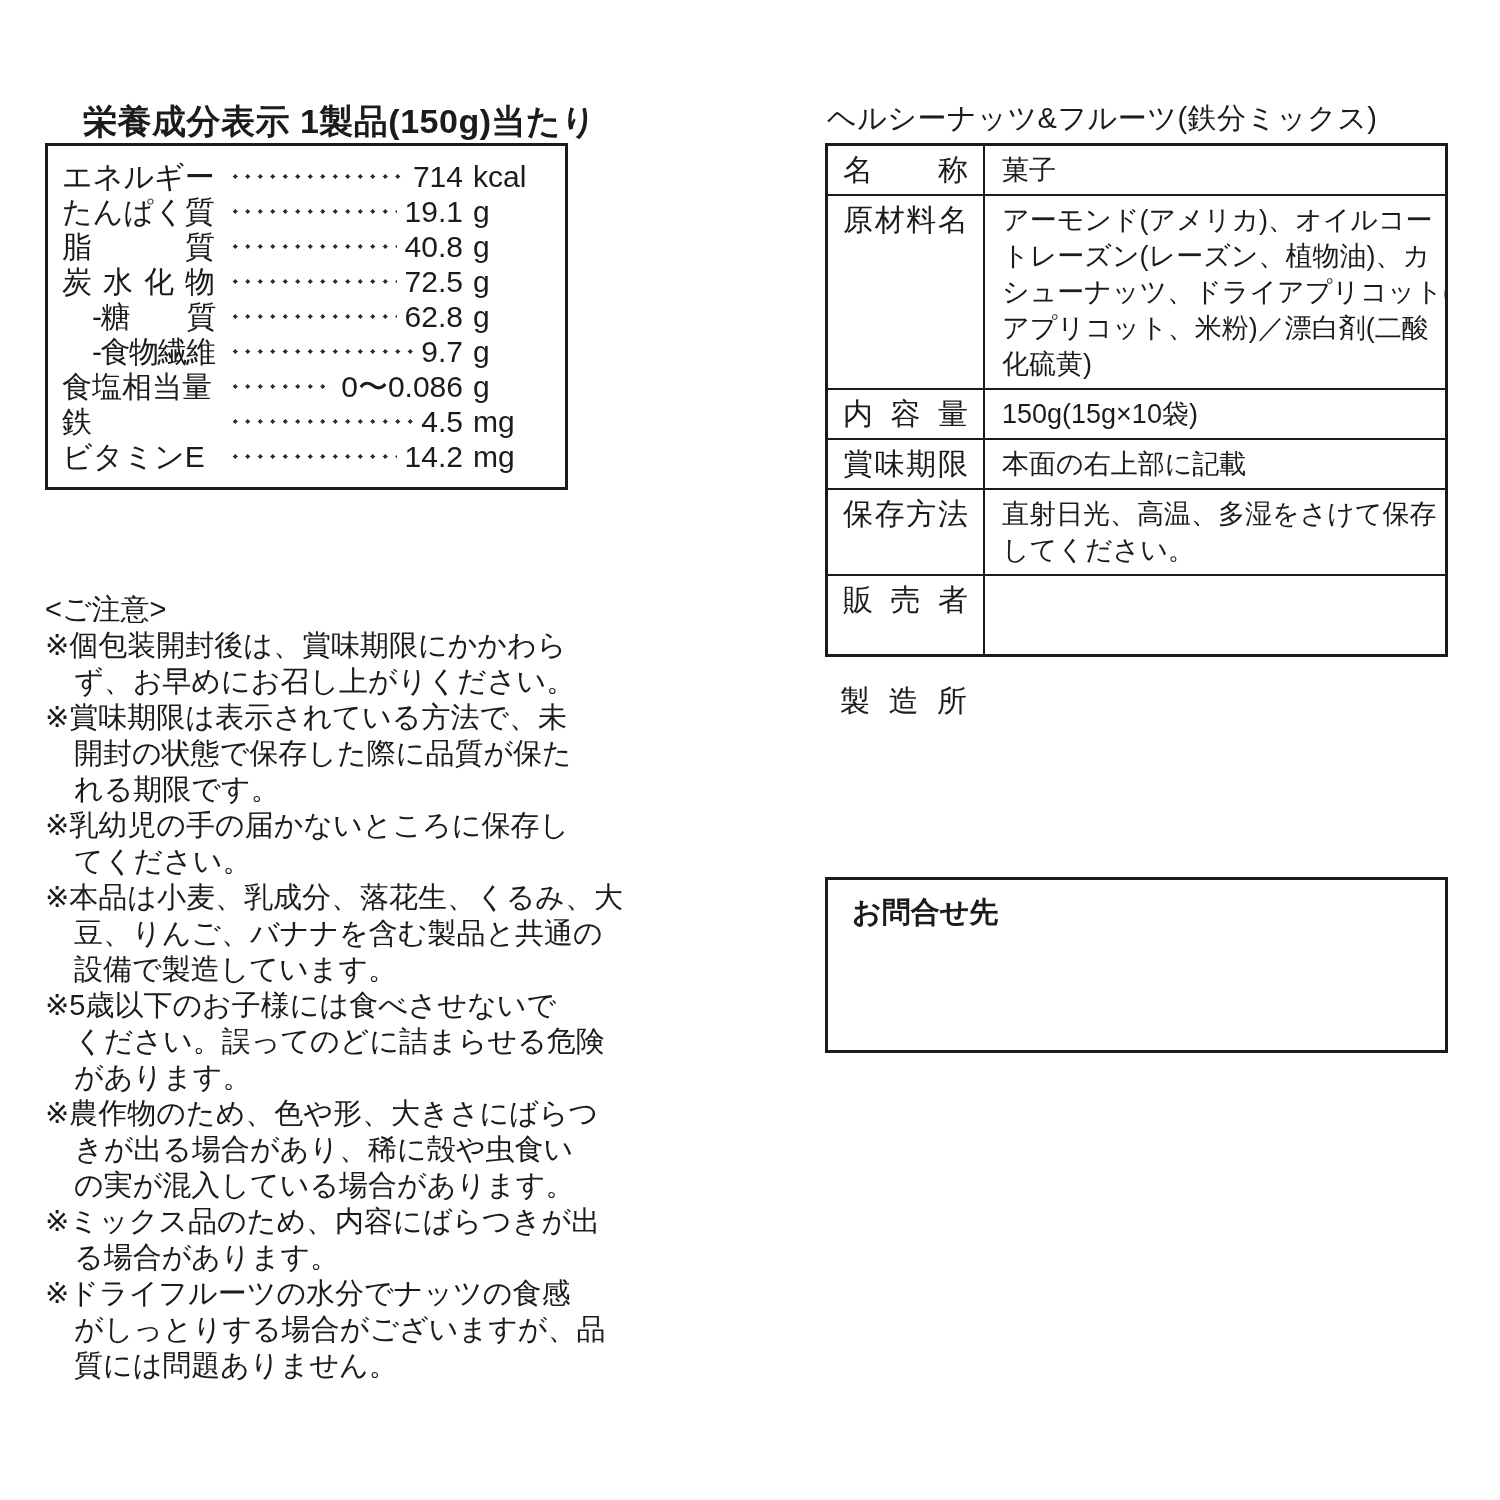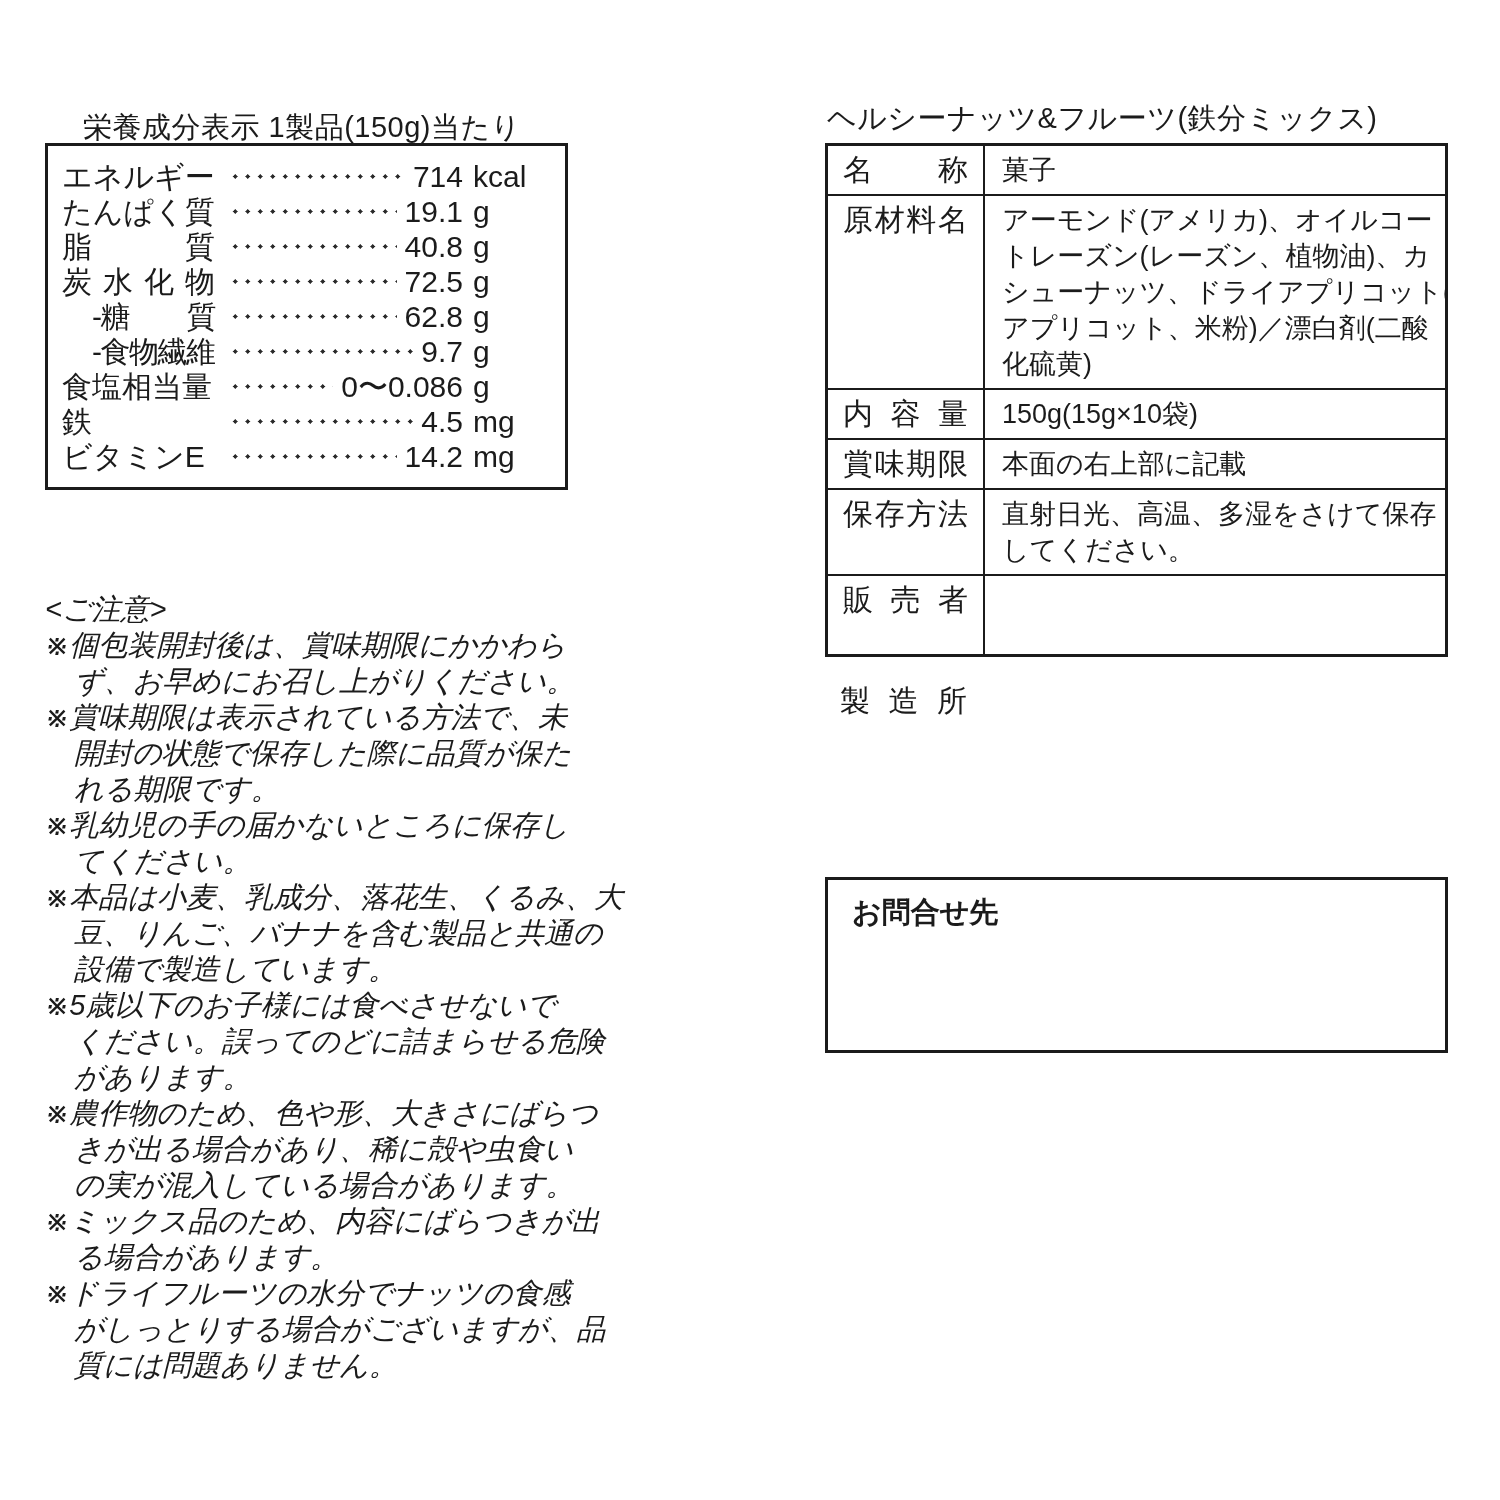--- a/index.html
+++ b/index.html
@@ -5,40 +5,40 @@
   html,body{margin:0;padding:0;background:#ffffff;}
   body{
     width:1500px;height:1500px;position:relative;overflow:hidden;
     font-family:"Liberation Sans","DejaVu Sans",sans-serif;
     color:#1b1b1b;
     -webkit-font-smoothing:antialiased;
   }
   .abs{position:absolute;}
 
   
-  #nut-title{left:83px;top:108px;font-size:29px;letter-spacing:0.5px;white-space:nowrap;}
+  #nut-title{left:83px;top:99px;font-size:34px;letter-spacing:0.5px;white-space:nowrap;font-weight:bold;}
   #nut-box{
     left:45px;top:143px;width:523px;box-sizing:border-box;
     border:3px solid #1b1b1b;background:#fff;
     padding:13px 28px 13px 14px;
   }
   .nrow{display:flex;align-items:flex-end;line-height:35px;font-size:30px;white-space:nowrap;}
   .nlabel{width:153px;display:flex;justify-content:space-between;flex:none;}
   .nrow.sub .nlabel{width:123px;margin-left:30px;letter-spacing:-1.5px;}
   .dots{
     flex:1;height:35px;margin:0 8px 0 14px;min-width:20px;
     background-image:radial-gradient(circle 2.1px at center,#2a2a2a 97%,rgba(0,0,0,0) 100%);
     background-size:12.5px 100%;
     background-repeat:repeat-x;
   }
   .nval{text-align:right;flex:none;}
   .nunit{width:74px;padding-left:10px;box-sizing:border-box;flex:none;text-align:left;}
 
   
-  #notices{left:45px;top:591px;width:560px;font-size:29px;line-height:36px;font-style:italic;}
+  #notices{left:45px;top:591px;width:560px;font-size:29px;line-height:36px;}
   #notices .heading{white-space:nowrap;}
   .note{padding-left:29px;}
   .note .ln{white-space:nowrap;}
   .note .ln:first-child{margin-left:-29px;}
 
   
   #prod-title{left:827px;top:99px;font-size:29px;letter-spacing:0.5px;white-space:nowrap;}
   #ptable{
     left:825px;top:143px;width:623px;box-sizing:border-box;
     border:3px solid #1b1b1b;background:#fff;

